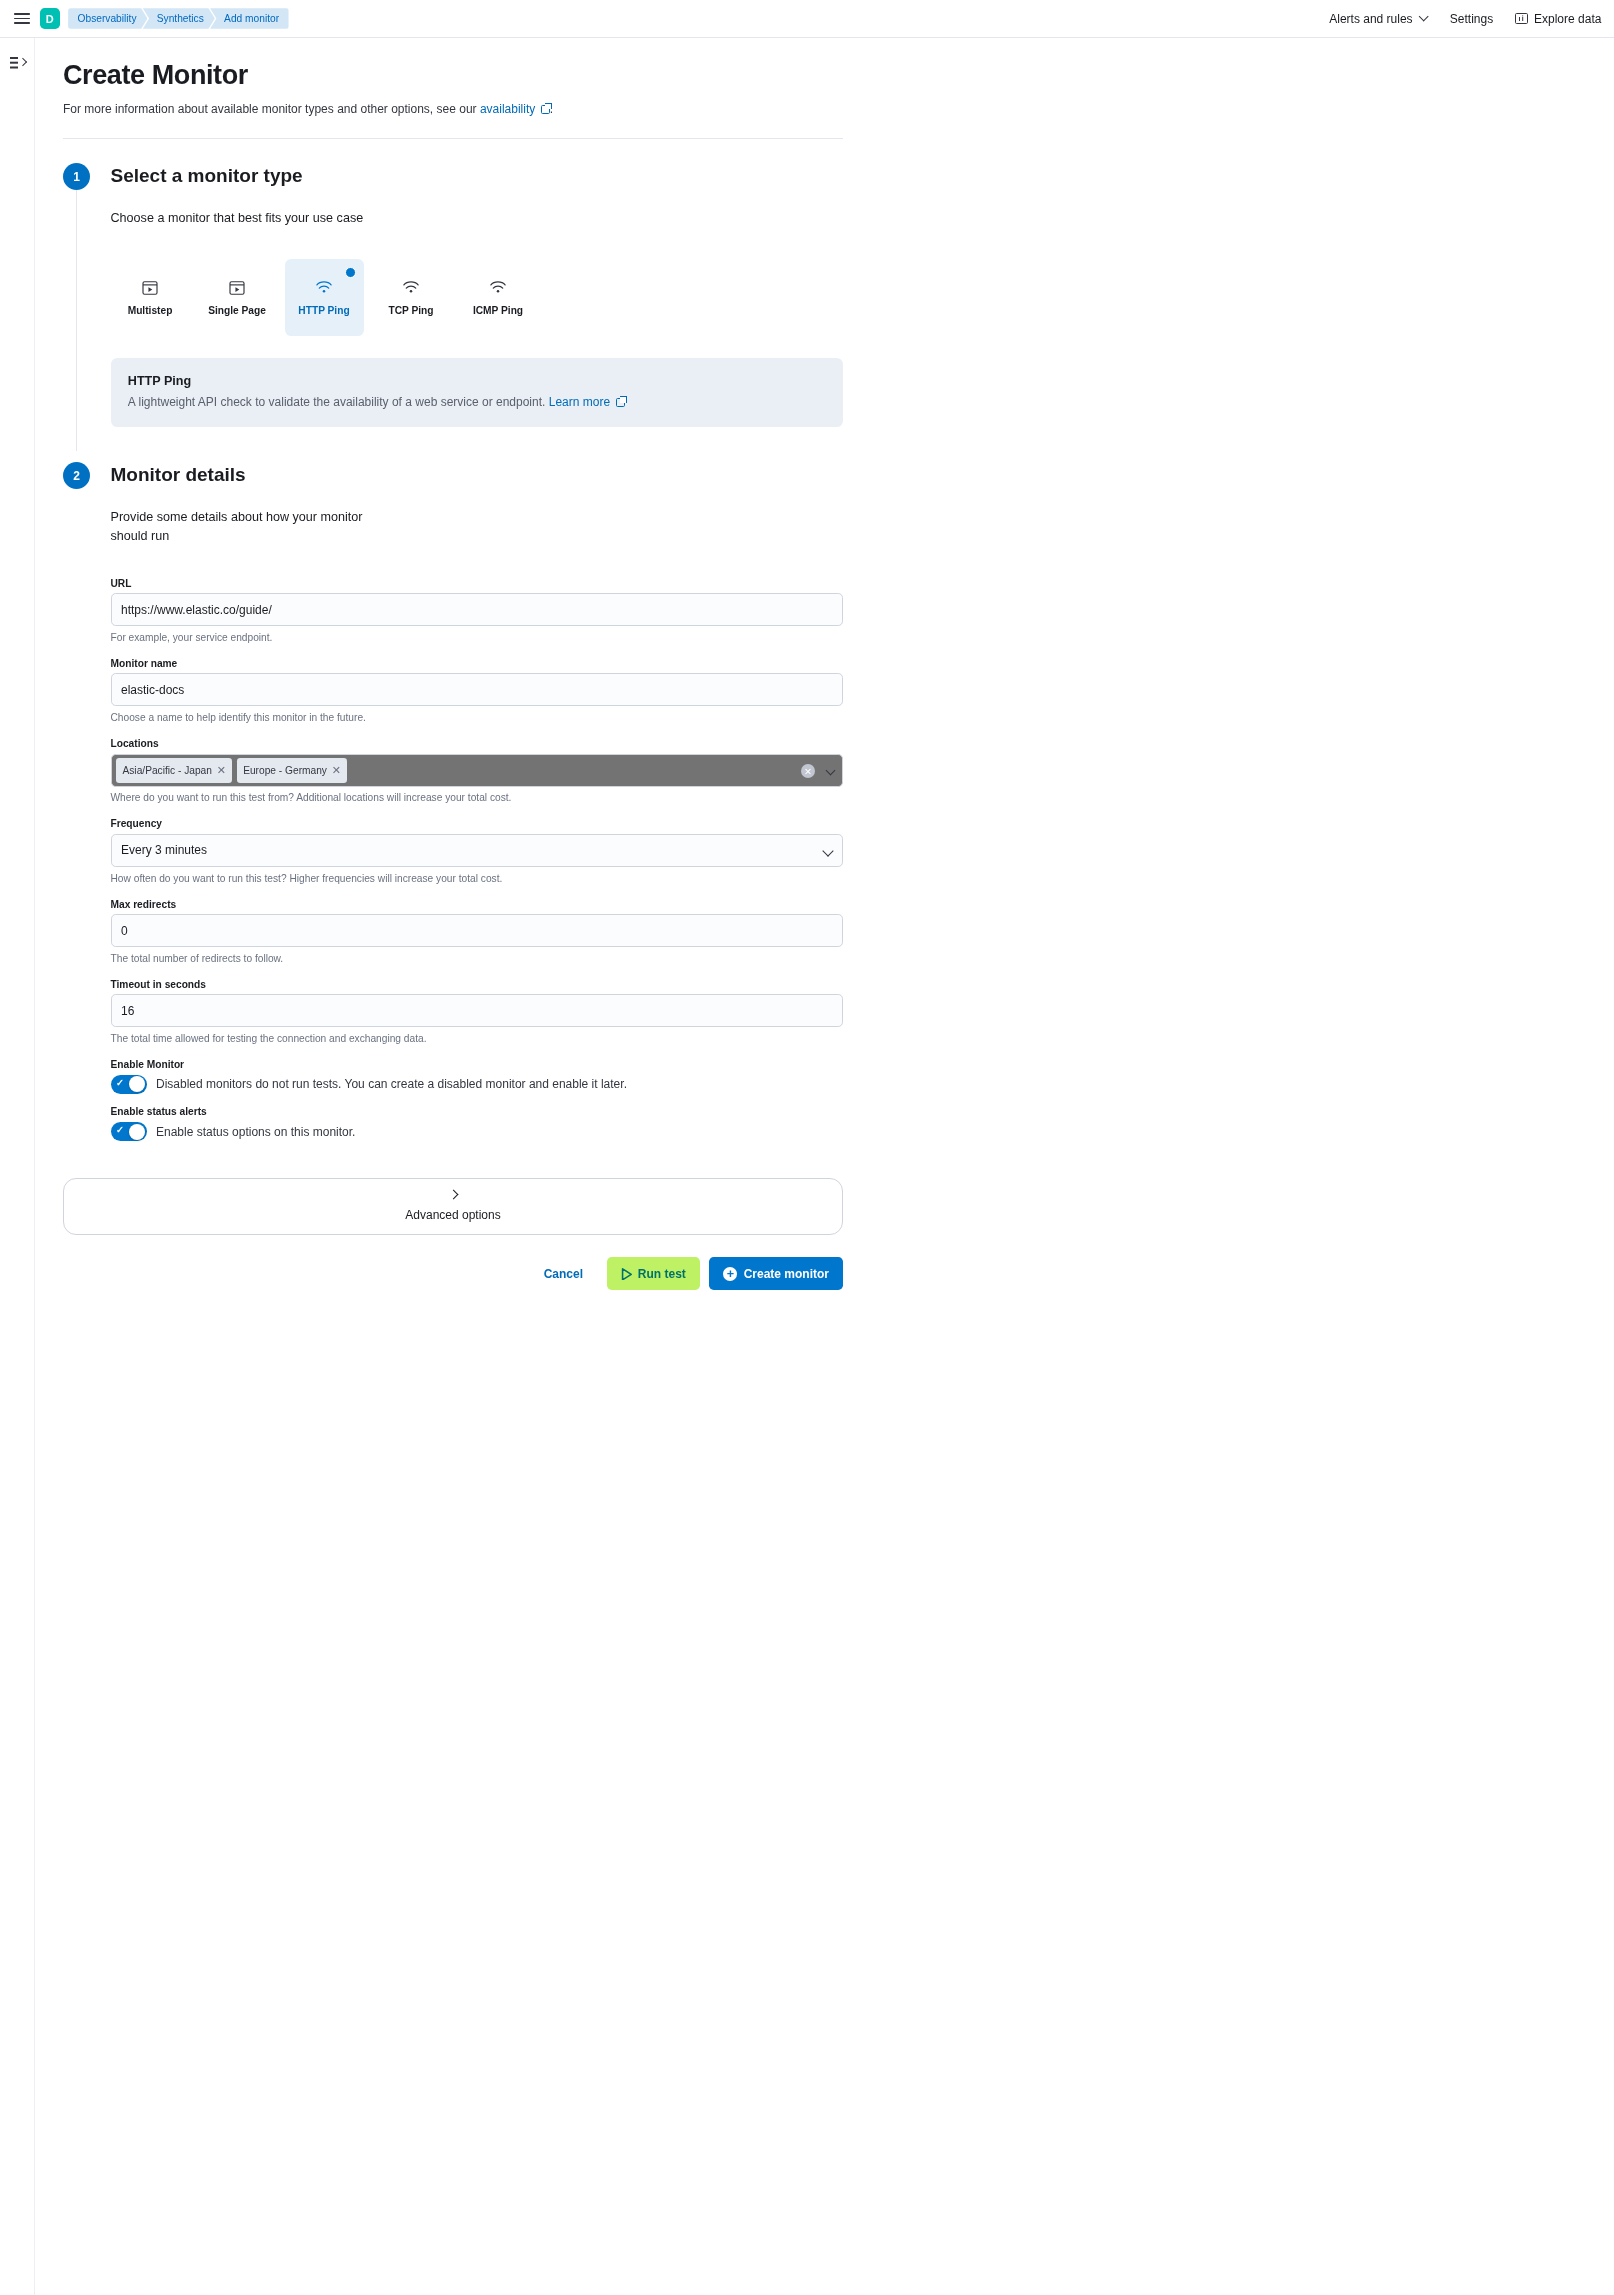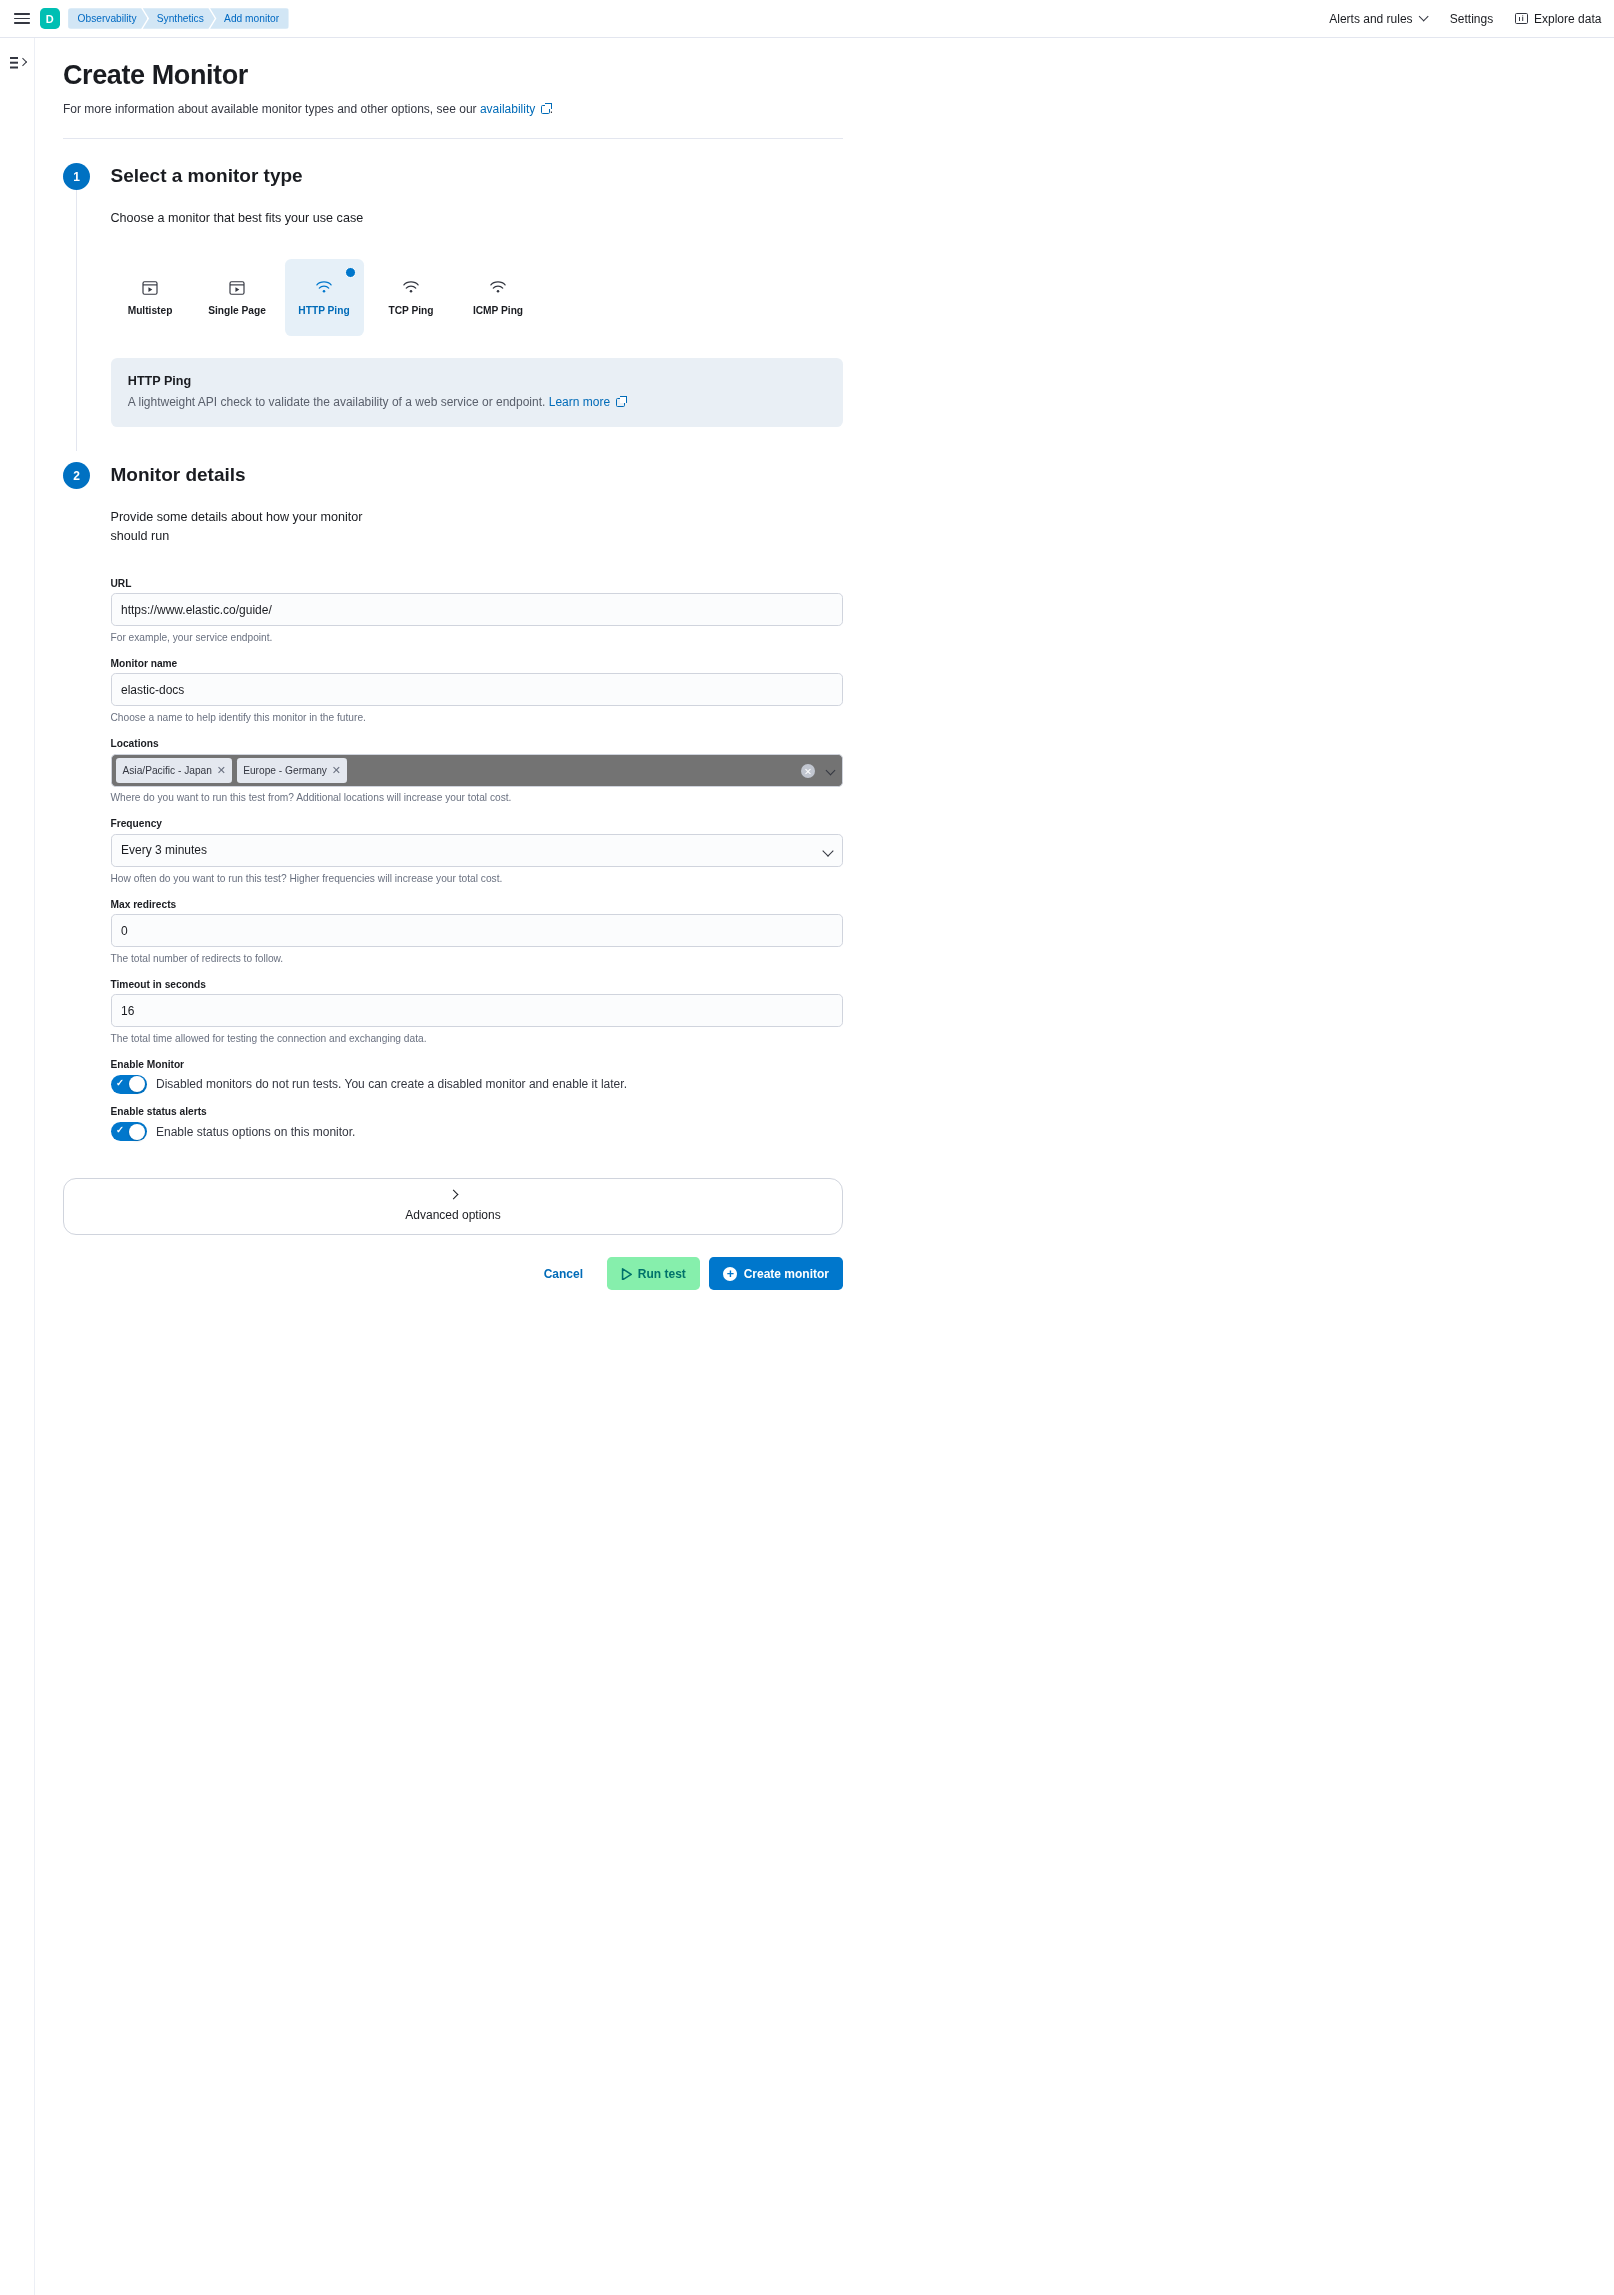--- a/index.html
+++ b/index.html
@@ -126,21 +126,21 @@
     border:0.8px solid #d0d4dd; border-radius:13px; padding:12.6px 14px; margin-top:24px;
     display:flex; align-items:center; gap:9.5px; cursor:pointer;flex-direction:column;
   }
   .adv-box .chev { width:7px; height:7px; border-right:1.6px solid #1a1c21; border-bottom:1.6px solid #1a1c21; transform:rotate(-45deg);}
   .adv-box span { font-size:12px; }
 
   
   .footer-btns { display:flex; justify-content:flex-end; gap:9.5px; margin-top:22px; align-items:center;}
   .btn { height:33px; border-radius:4.7px; padding:0 14px; font-size:12px; font-weight:600; cursor:pointer; display:flex; align-items:center; gap:6.3px; border:none; font-family:inherit;}
   .btn-text { background:transparent; color:#006bb8; }
-  .btn-success { background:#86efac; color:#00726b; }
+  .btn-success { background:#bef264; color:#00726b; }
   .btn-primary { background:#0077cc; color:#fff; }
   .plus-circle { width:14px; height:14px; border-radius:50%; background:#fff; color:#0077cc; display:flex; align-items:center; justify-content:center; font-weight:700; font-size:12.6px; line-height:1;}
 
   .step-gap { height:35px; }
   .explore-icon{width:12.6px;height:11px;border:1.6px solid #343741;border-radius:1.6px;position:relative;display:inline-block;margin-right:1.6px;}
   .explore-icon::after{content:"";position:absolute;left:2.4px;bottom:1.6px;width:1.6px;height:4.7px;background:#343741;box-shadow:3.2px 0 0 #343741;}
   .explore-icon::before{content:"";position:absolute;left:2.4px;bottom:4.7px;width:1.6px;height:1.6px;background:#343741;box-shadow:3.2px -1.6px 0 #343741;}
   svg { display:block; }
 </style>
 </head>

